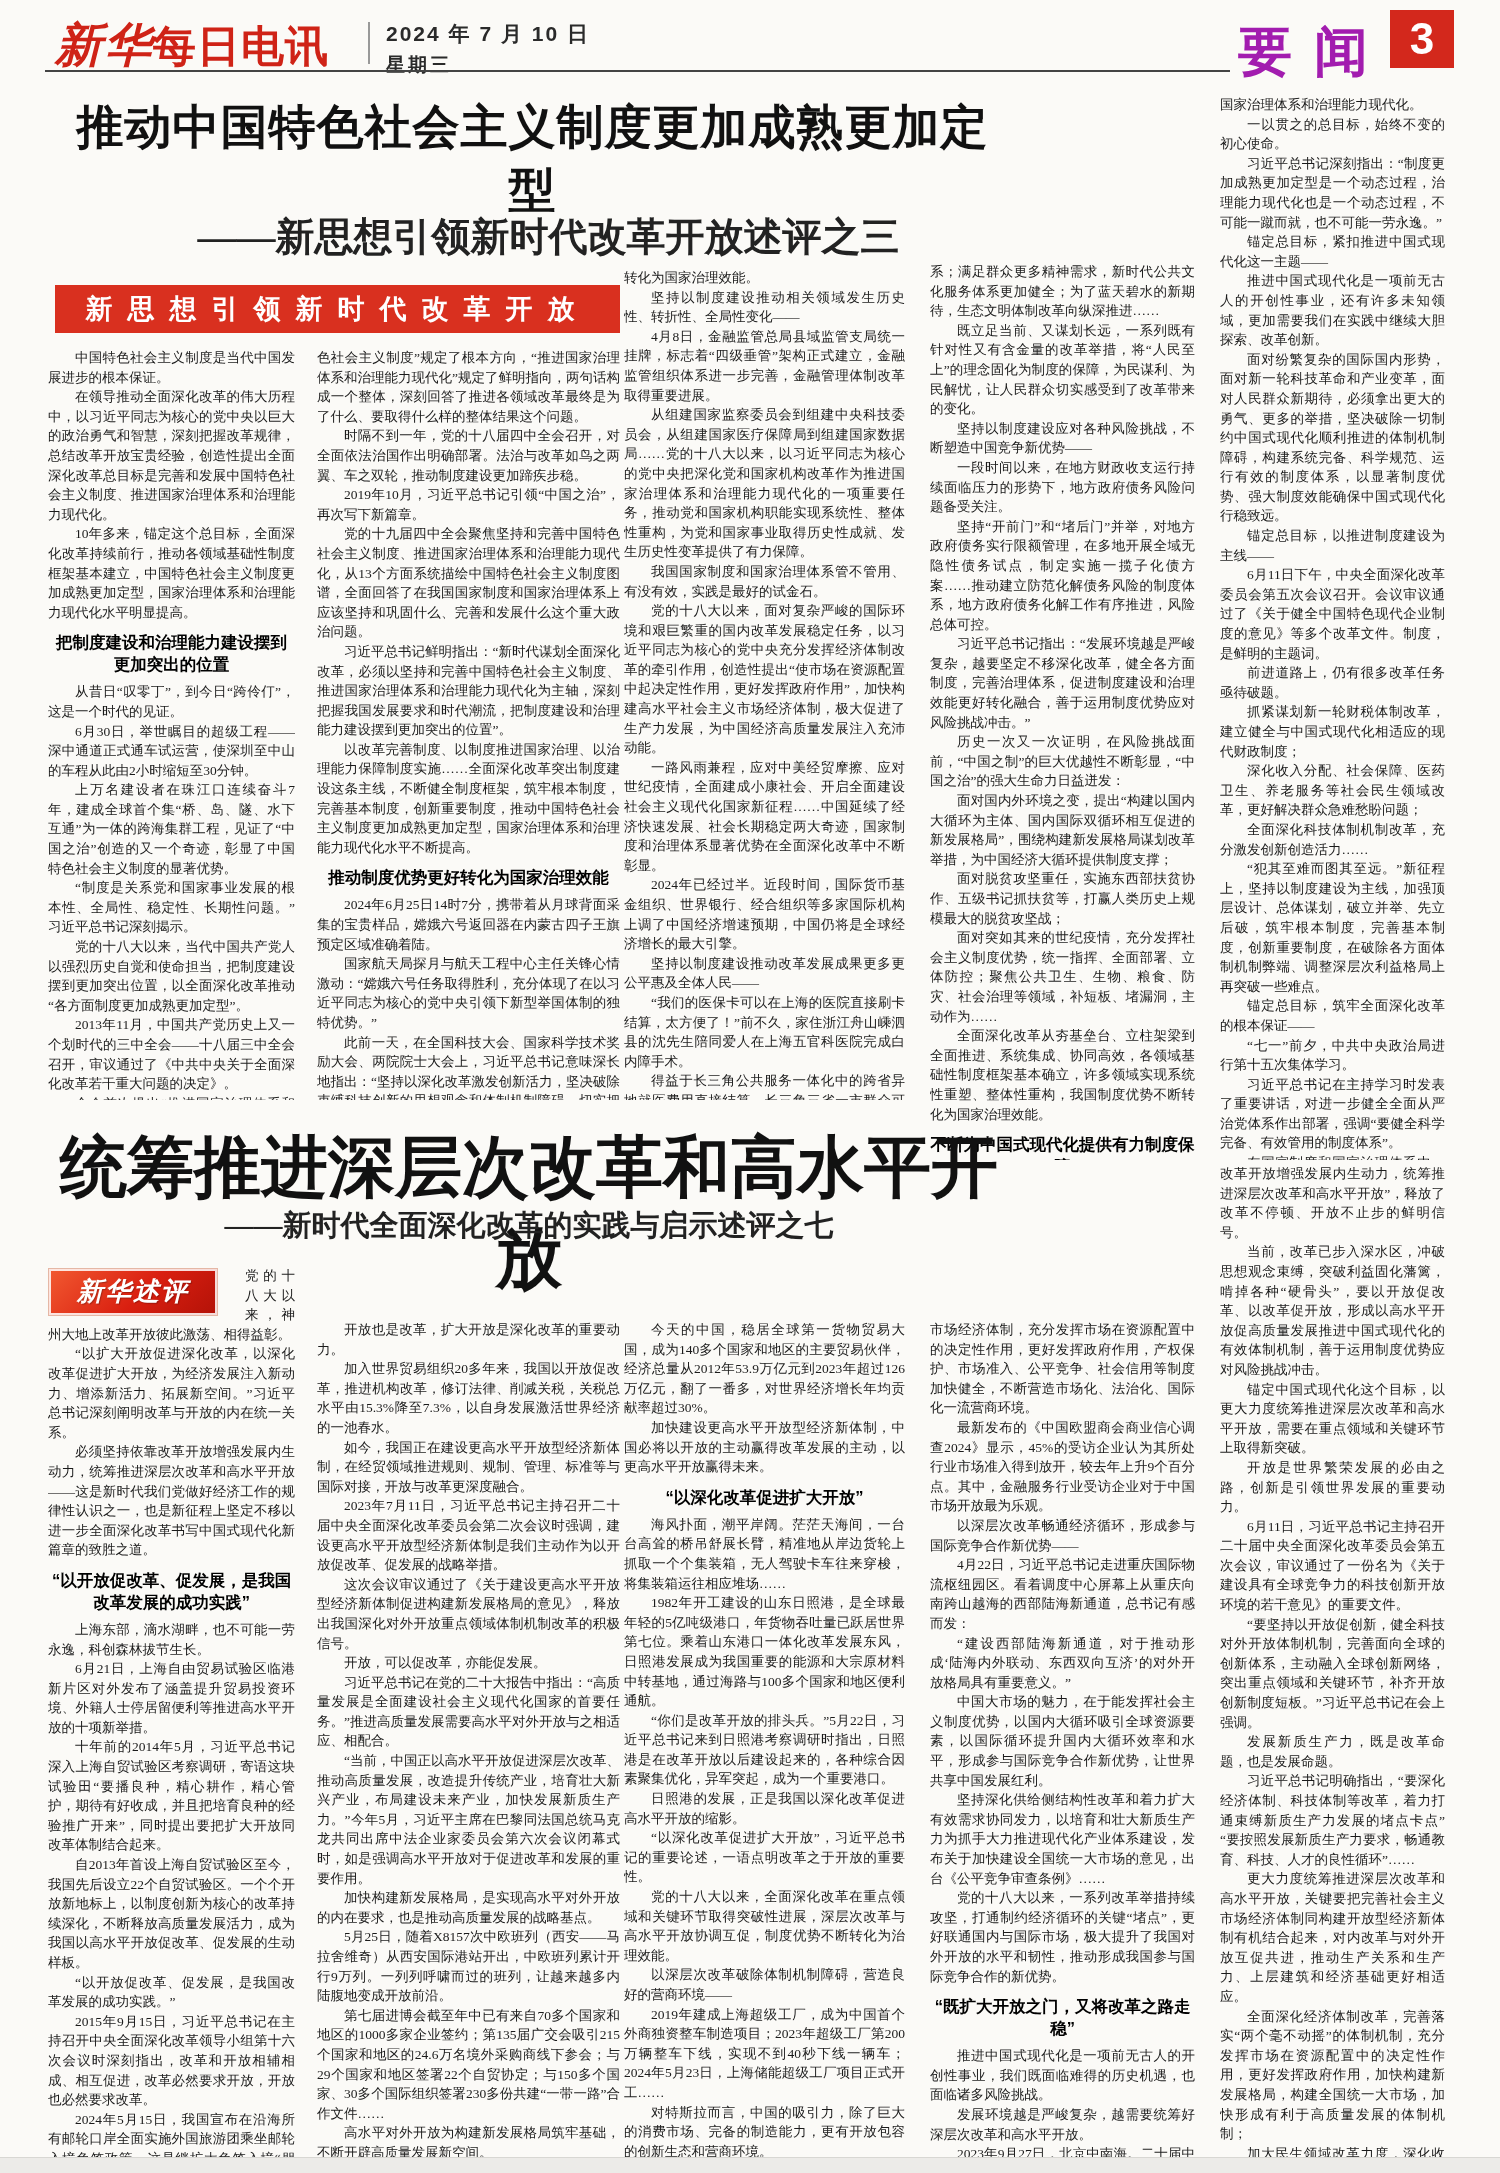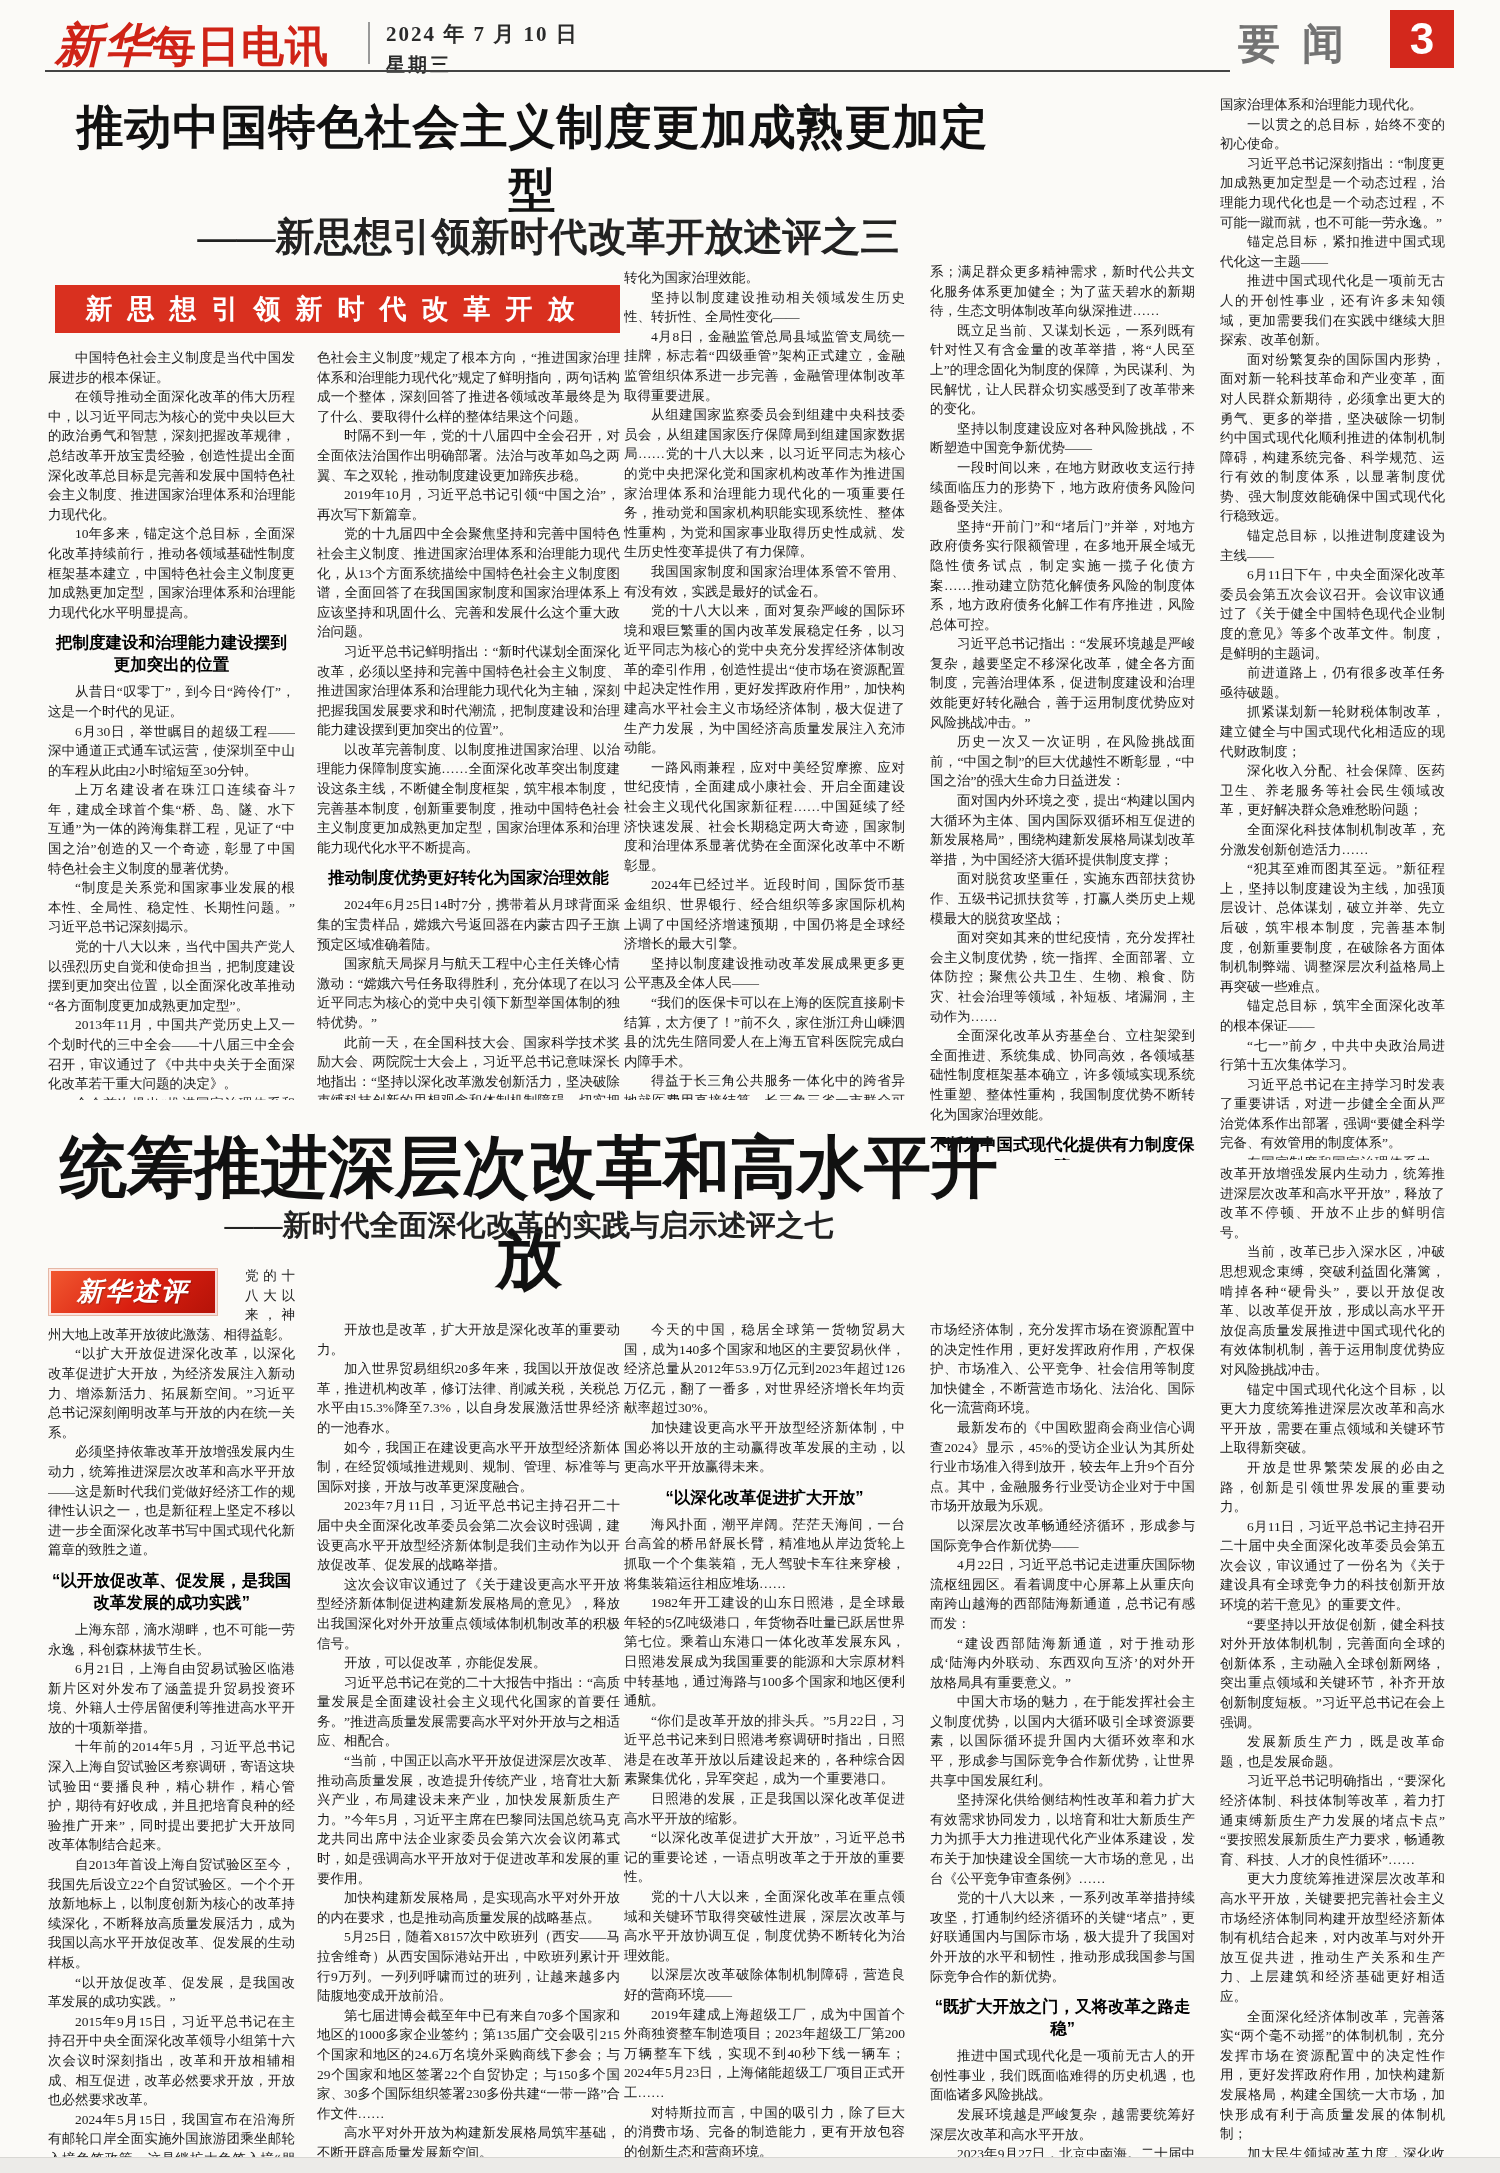--- a/index.html
+++ b/index.html
@@ -3,24 +3,24 @@
 <meta charset="utf-8">
 <style>
   html,body{margin:0;padding:0;background:#e8e8e6;}
   #page{position:relative;width:1500px;height:2173px;background:#fbfaf7;margin:0 auto;
         font-family:"Liberation Serif","DejaVu Serif",serif;color:#1b1b1b;overflow:hidden;padding-left:41px;}
   
   .mast-logo{position:absolute;left:55px;top:14px;white-space:nowrap;}
   .mast-logo .xh{font-family:"DejaVu Serif",serif;font-style:italic;font-weight:900;font-size:47px;color:#cf2317;letter-spacing:2px;}
   .mast-logo .mdx{font-weight:900;font-size:43px;color:#cf2317;letter-spacing:1px;}
   .mast-divider{position:absolute;left:368px;top:22px;width:2px;height:42px;background:#999;}
-  .mast-date{position:absolute;left:386px;top:20px;font-family:Liberation Serif, serif;font-weight:700;color:#2a2a2a;}
+  .mast-date{position:absolute;left:386px;top:20px;font-family:Liberation Sans, sans-serif;font-weight:700;color:#2a2a2a;}
   .mast-date .d1{font-size:21px;letter-spacing:2px;}
   .mast-date .d2{font-size:19px;margin-top:4px;letter-spacing:3px;}
-  .section-label{position:absolute;left:1238px;top:16px;font-size:42px;font-weight:900;color:#737373;letter-spacing:22px;text-align:right;}
+  .section-label{position:absolute;left:1238px;top:16px;font-size:54px;font-weight:900;color:#a21caf;letter-spacing:22px;text-align:right;}
   .page-badge{position:absolute;left:1390px;top:10px;width:64px;height:58px;background:#d3281c;color:#fff;
               font-family:"Liberation Sans",sans-serif;font-weight:700;font-size:44px;display:flex;align-items:center;justify-content:center;}
   .mast-rule{position:absolute;left:45px;top:70px;width:1185px;height:2px;background:#444;}
   .bottom-strip{position:absolute;left:0;top:2157px;width:1500px;height:16px;background:#ecebe8;border-top:1px solid #d8d7d3;}
   
   .a1-headline{position:absolute;left:55px;top:96px;width:955px;text-align:center;font-size:47px;font-weight:900;
                letter-spacing:1px;color:#111;}
   .a1-subtitle{position:absolute;left:71px;top:210px;width:955px;text-align:center;font-size:39px;font-weight:700;color:#222;}
   .a2-headline{position:absolute;left:48px;top:1122px;width:962px;text-align:center;font-size:67px;font-weight:900;color:#111;}
   .a2-subtitle{position:absolute;left:48px;top:1206px;width:962px;text-align:center;font-size:29px;font-weight:600;color:#222;}

